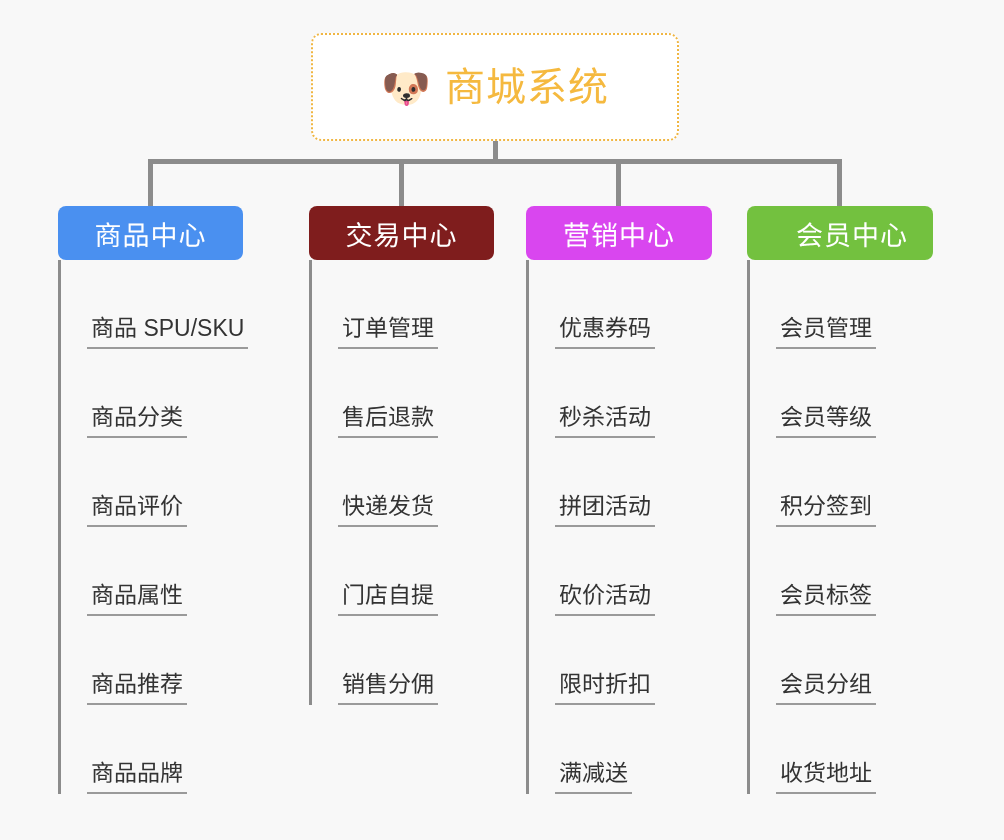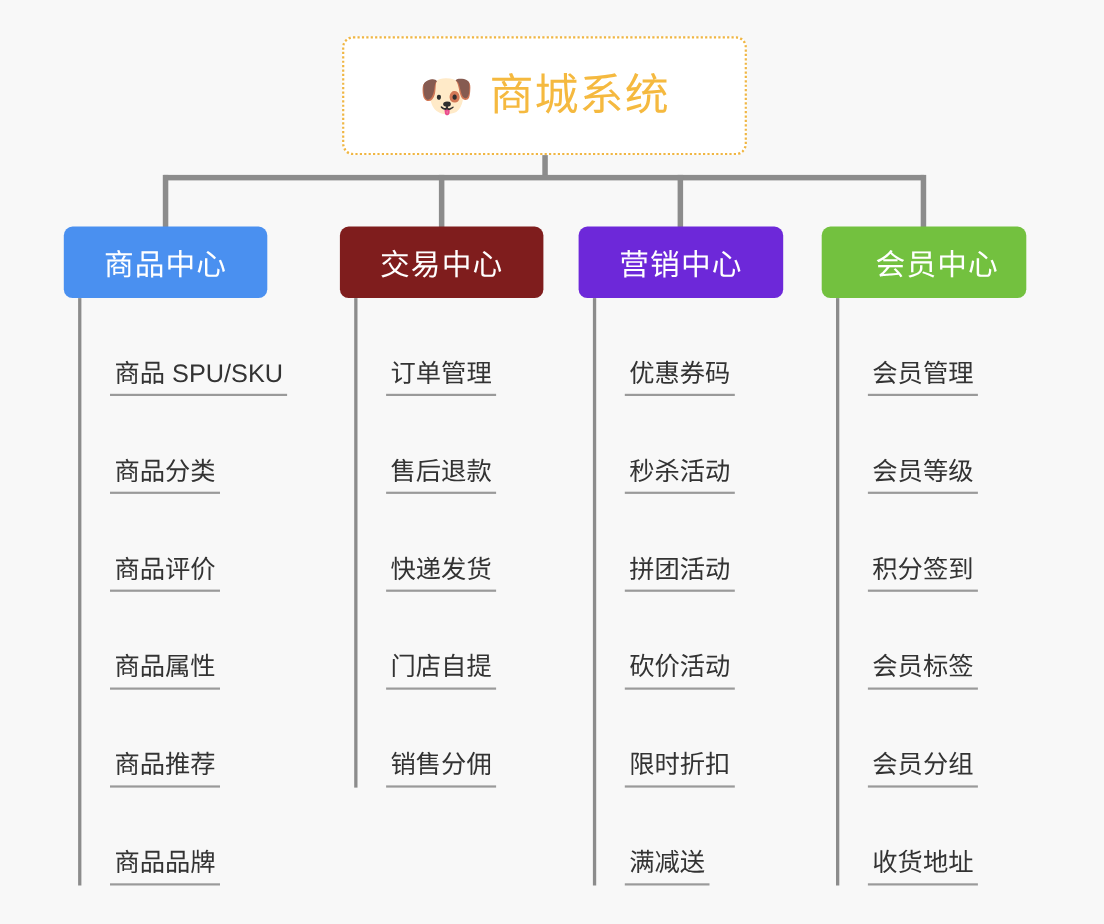--- a/index.html
+++ b/index.html
@@ -75,38 +75,37 @@
     height: 49px;
   }
 
   
   .column {
     position: absolute;
     top: 206px;
   }
   .cat-box {
     box-sizing: border-box;
-    height: 65px;
+    height: 54px;
     border-radius: 8px;
     display: flex;
     align-items: center;
     justify-content: center;
     color: #ffffff;
     font-size: 27px;
     letter-spacing: 1px;
     white-space: nowrap;
   }
 
   
   .sub-list {
     position: relative;
     margin-top: 0;
     padding-top: 0;
     border-left: 3px solid #8c8c8c;
-    margin-left: 13px;
   }
   .sub-item {
     position: relative;
     height: 89px;
     box-sizing: border-box;
     display: flex;
     align-items: flex-end;
     padding-left: 26px;
   }
   .sub-item-label {
@@ -181,21 +180,21 @@
           </div>
           <div class="sub-item">
             <span class="sub-item-label">门店自提</span>
           </div>
           <div class="sub-item">
             <span class="sub-item-label">销售分佣</span>
           </div>
         </div>
       </div>
       <div class="column" style="left: 526px; width: 186px;">
-        <div class="cat-box" style="background: #6d28d9;">
+        <div class="cat-box" style="background: #d946ef;">
           <span>营销中心</span>
         </div>
         <div class="sub-list">
           <div class="sub-item">
             <span class="sub-item-label">优惠券码</span>
           </div>
           <div class="sub-item">
             <span class="sub-item-label">秒杀活动</span>
           </div>
           <div class="sub-item">

